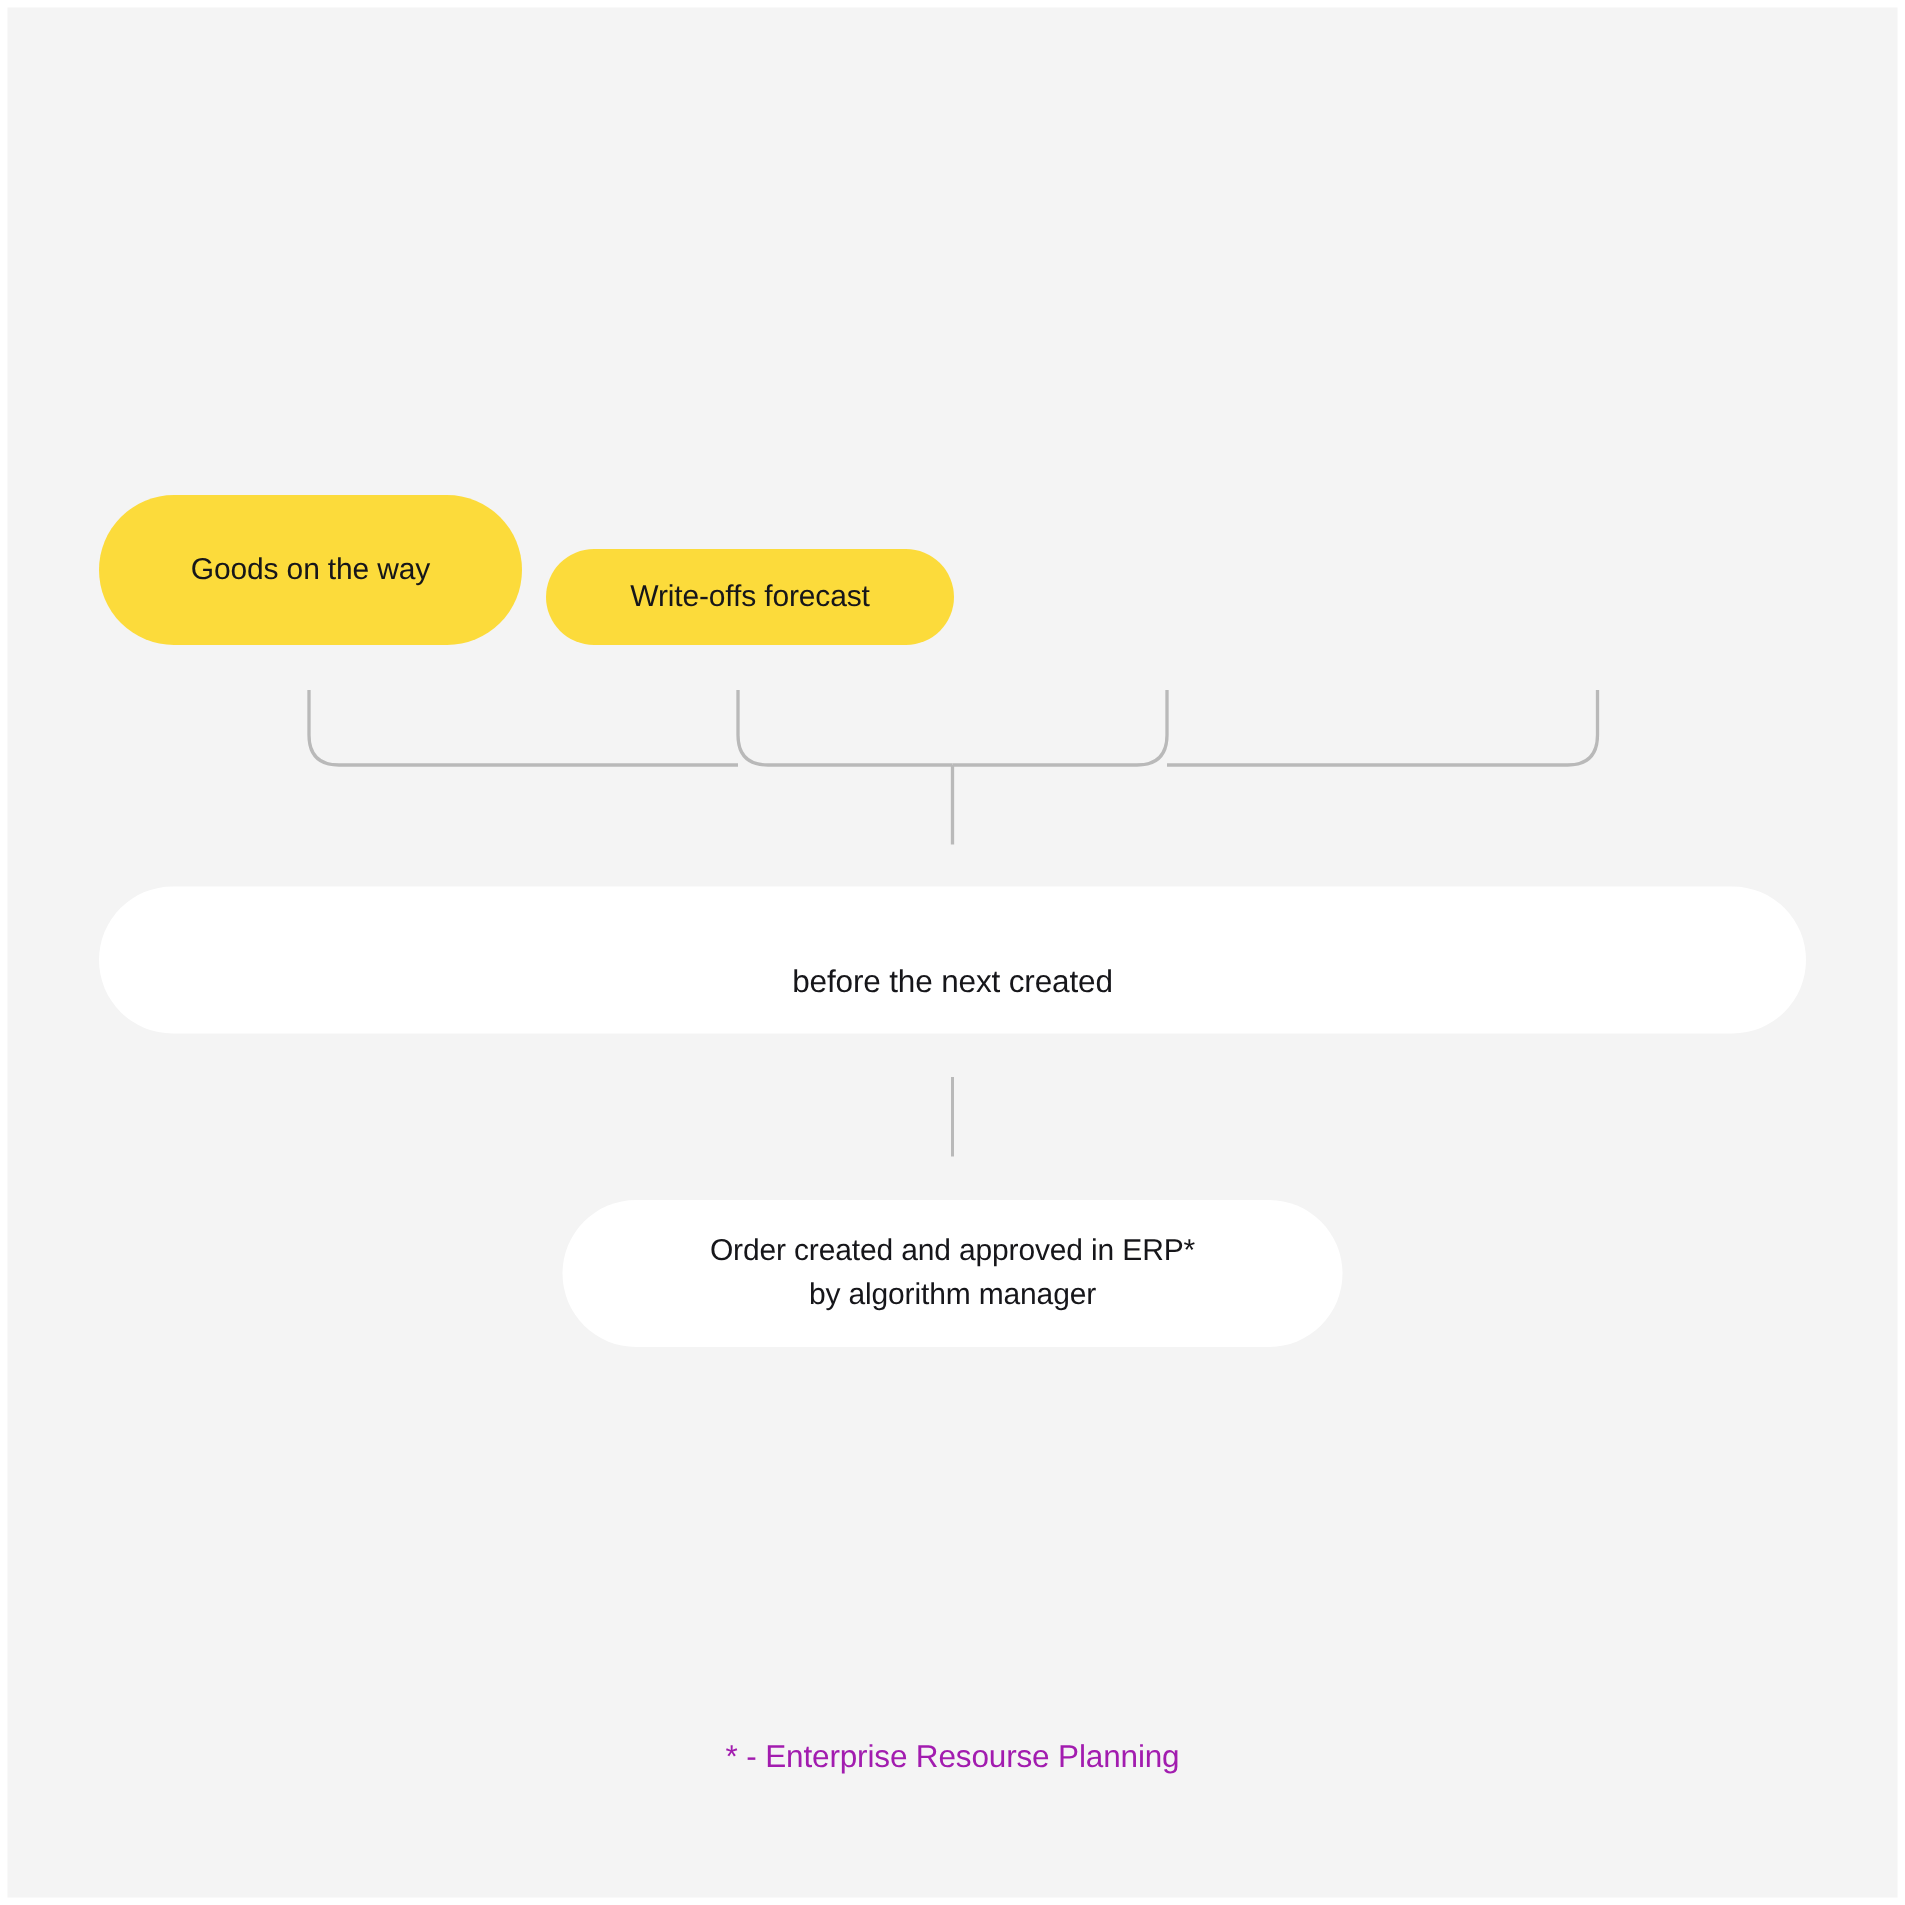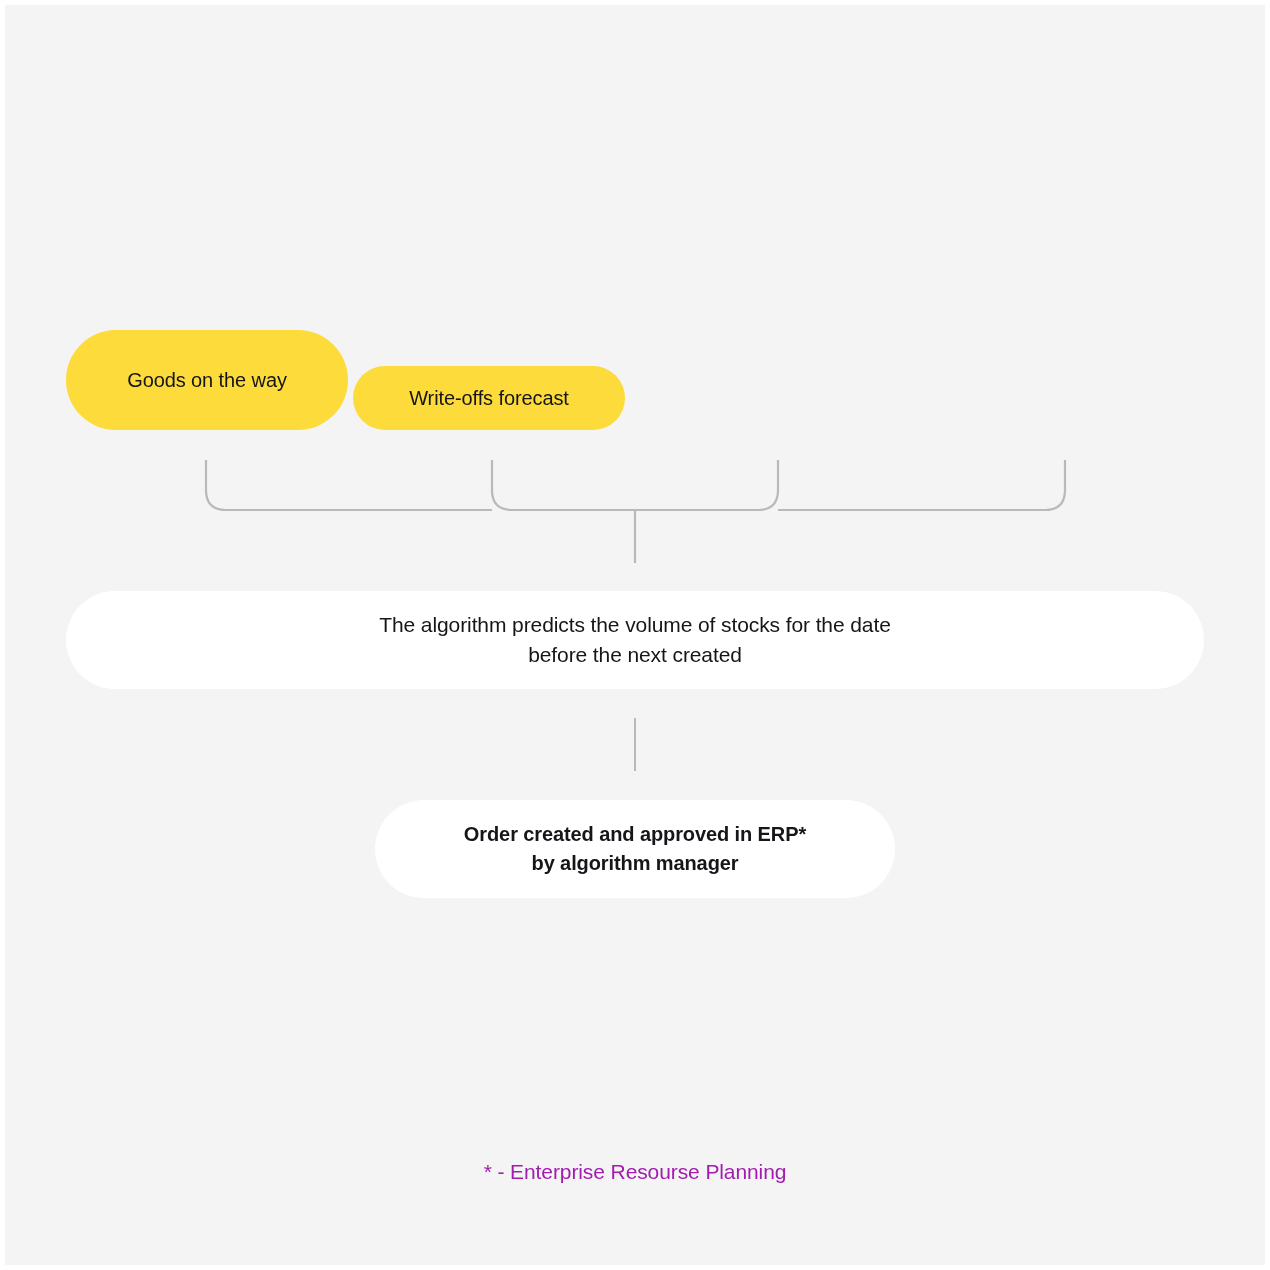--- a/index.html
+++ b/index.html
@@ -24,21 +24,21 @@
   }
   
 
   .pill-row {
     position: absolute;
     left: 61px;
     top: 325px;
     width: 1140px;
     height: 100px;
     display: flex;
-    gap: 5px;
+    gap: 16px;
   }
   .pill {
     background: #fcdb3b;
     border-radius: 50px;
     display: flex;
     align-items: center;
     justify-content: center;
     text-align: center;
     color: #16161a;
     font-size: 20px;
@@ -87,21 +87,21 @@
     font-weight: 400;
     line-height: 1.45;
     letter-spacing: -0.1px;
   }
   .box-order {
     left: 370px;
     top: 795px;
     width: 520px;
     height: 98px;
     font-size: 20px;
-    font-weight: 700;
+    font-weight: 400;
     line-height: 1.45;
     letter-spacing: -0.1px;
   }
 
   .connector-mid {
     position: absolute;
     left: 629px;
     top: 713px;
     width: 2.2px;
     height: 53px;
@@ -137,21 +137,21 @@
   <svg class="bracket-svg" viewBox="0 0 1260 130">
     <path d="M 201 15 L 201 45 Q 201 65 221 65 L 487 65"></path>
     <path d="M 487 15 L 487 45 Q 487 65 507 65 L 630 65"></path>
     <path d="M 773 15 L 773 45 Q 773 65 753 65 L 630 65"></path>
     <path d="M 1060 15 L 1060 45 Q 1060 65 1040 65 L 773 65"></path>
     <line x1="630" y1="65" x2="630" y2="118"></line>
   </svg>
 
   <div class="white-box box-algorithm">
     <div>
-      <span>The algorithm predicts the volume of stocks for the date</span><br>
+      <br>
       <span>before the next created</span>
     </div>
   </div>
 
   <div class="connector-mid"></div>
 
   <div class="white-box box-order">
     <div>
       <span>Order created and approved in ERP*</span><br>
       <span>by algorithm manager</span>

